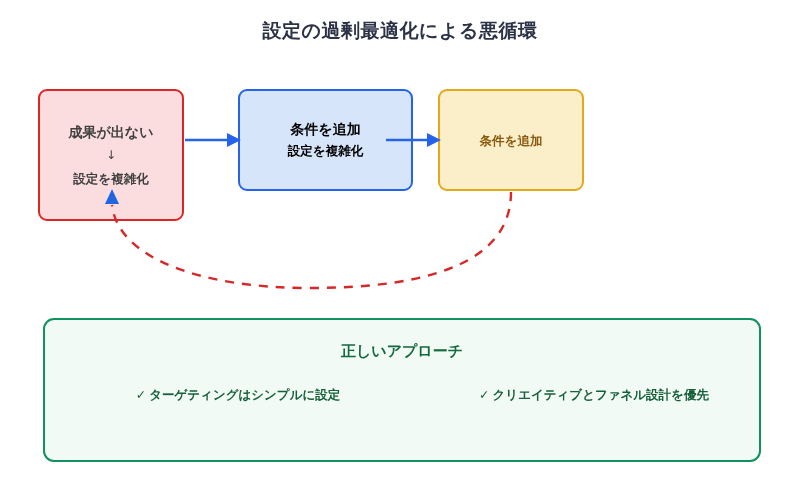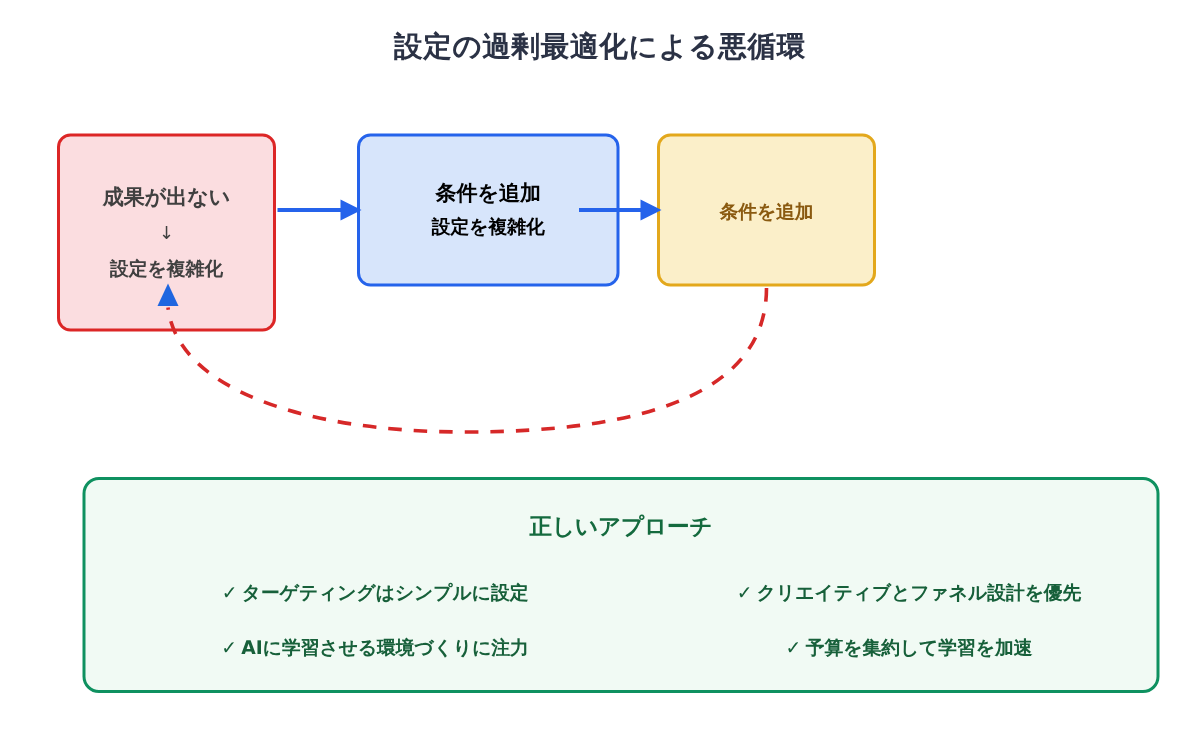--- a/index.html
+++ b/index.html
@@ -101,21 +101,21 @@
     left: 0;
     top: 0;
     width: 800px;
     height: 500px;
     pointer-events: none;
   }
 
   
   #approach-panel {
     position: absolute;
-    left: 55px;
+    left: 43px;
     top: 318px;
     width: 718px;
     height: 144px;
     box-sizing: border-box;
     border: 2px solid #0f9160;
     border-radius: 11px;
     background: #f1faf4;
   }
   #approach-title {
     margin-top: 22px;
@@ -186,28 +186,22 @@
     </g>
   </svg>
 
   <div id="approach-panel">
     <div id="approach-title">正しいアプローチ</div>
     <div id="approach-columns">
       <div class="approach-col left">
         <div class="approach-item">
           <span class="check">✓</span><span>ターゲティングはシンプルに設定</span>
         </div>
-        <div class="approach-item">
-          <span class="check">✓</span><span>AIに学習させる環境づくりに注力</span>
-        </div>
       </div>
       <div class="approach-col right">
         <div class="approach-item">
           <span class="check">✓</span><span>クリエイティブとファネル設計を優先</span>
         </div>
-        <div class="approach-item">
-          <span class="check">✓</span><span>予算を集約して学習を加速</span>
-        </div>
       </div>
     </div>
   </div>
 
 </div>
 
 </body></html>

